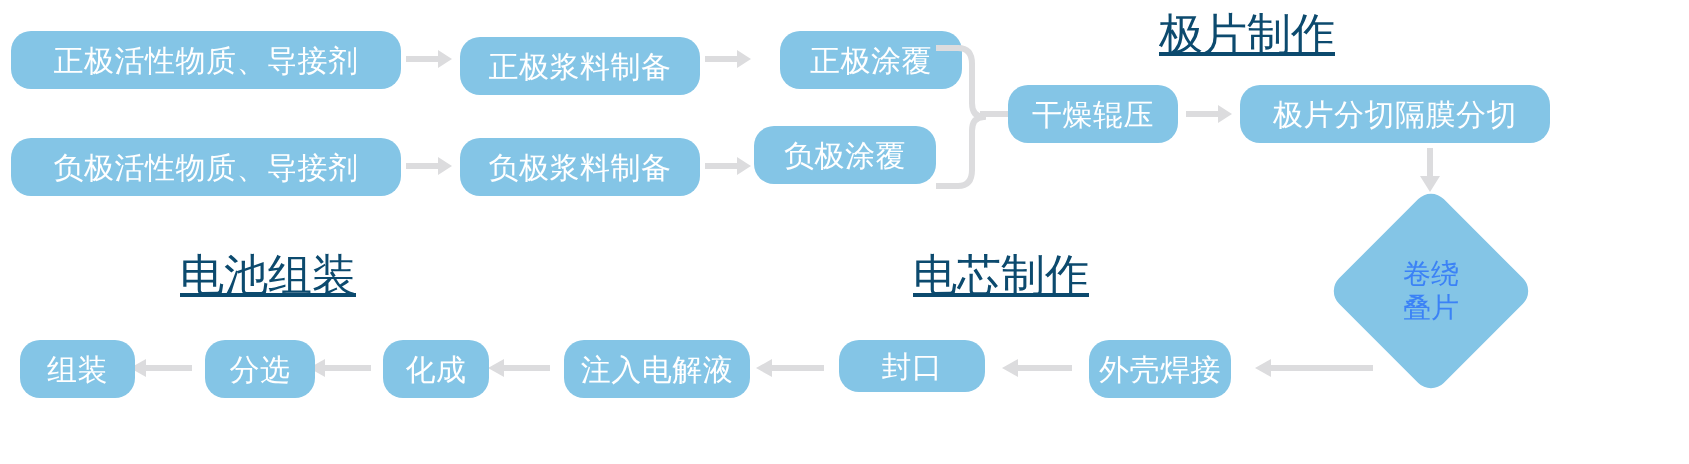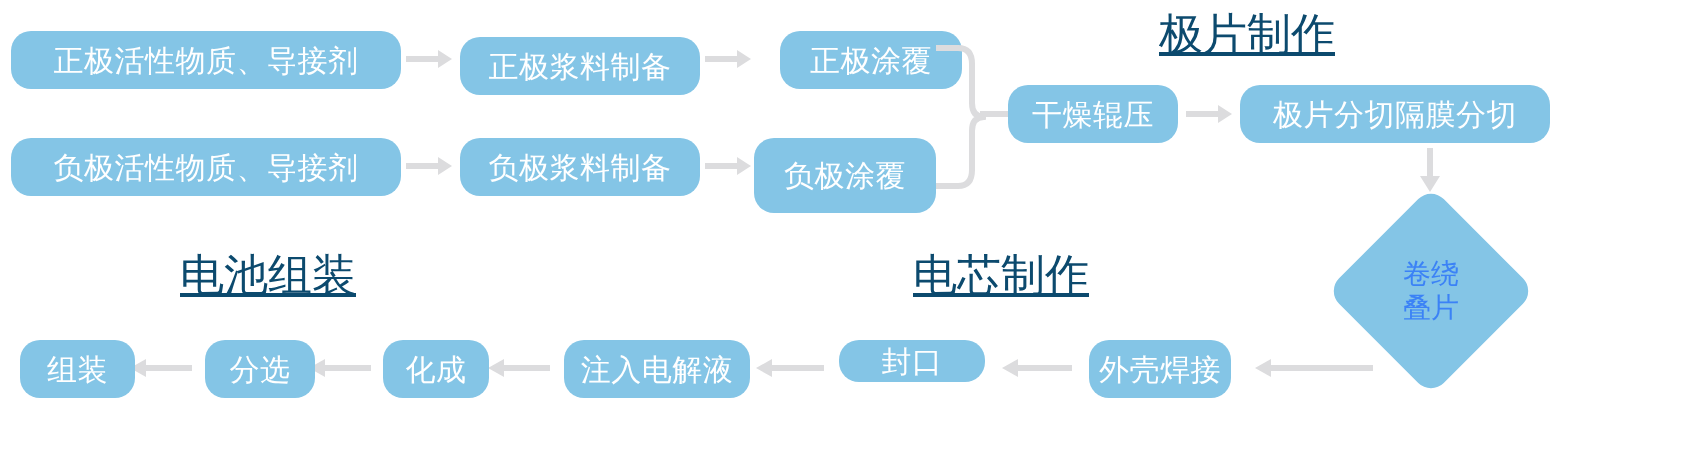--- a/index.html
+++ b/index.html
@@ -127,21 +127,21 @@
 
   <div class="node" style="left:460px; top:138px; width:240px; height:58px;">负极浆料制备</div>
 
   <div class="arrow" style="left:705px; top:155px;">
     <svg width="48" height="24" viewBox="0 0 48 24">
       <path d="M0 11 L34 11" stroke="#DCDCDE" stroke-width="6" fill="none"></path>
       <path d="M32 2 L46 11 L32 20 Z" fill="#DCDCDE"></path>
     </svg>
   </div>
 
-  <div class="node" style="left:754px; top:138px; width:182px; height:75px;text-align:center;">负极涂覆</div>
+  <div class="node" style="left:754px; top:126px; width:182px; height:58px;text-align:center;">负极涂覆</div>
 
   <div class="bracket" style="left:936px; top:44px;">
     <svg width="50" height="146" viewBox="0 0 50 146">
       <path d="M0 4 L22 4 Q36 4 36 20 L36 59 Q36 73 48 73 Q36 73 36 87 L36 126 Q36 142 22 142 L0 142" stroke="#DCDCDE" stroke-width="6" fill="none" stroke-linecap="round" stroke-linejoin="round"></path>
     </svg>
   </div>
 
   <div class="arrow" style="left:980px; top:103px;">
     <svg width="44" height="24" viewBox="0 0 44 24">
       <path d="M0 11 L30 11" stroke="#DCDCDE" stroke-width="6" fill="none"></path>
@@ -184,21 +184,21 @@
 
   <div class="node" style="left:1089px; top:340px; width:142px; height:58px;">外壳焊接</div>
 
   <div class="arrow" style="left:1000px; top:357px;">
     <svg width="72" height="24" viewBox="0 0 72 24">
       <path d="M72 11 L16 11" stroke="#DCDCDE" stroke-width="6" fill="none"></path>
       <path d="M18 2 L2 11 L18 20 Z" fill="#DCDCDE"></path>
     </svg>
   </div>
 
-  <div class="node" style="left:839px; top:340px; width:146px; height:42px;">封口</div>
+  <div class="node" style="left:839px; top:340px; width:146px; height:52px;">封口</div>
 
   <div class="arrow" style="left:754px; top:357px;">
     <svg width="70" height="24" viewBox="0 0 70 24">
       <path d="M70 11 L16 11" stroke="#DCDCDE" stroke-width="6" fill="none"></path>
       <path d="M18 2 L2 11 L18 20 Z" fill="#DCDCDE"></path>
     </svg>
   </div>
 
   <div class="node" style="left:564px; top:340px; width:186px; height:58px;">注入电解液</div>
 

